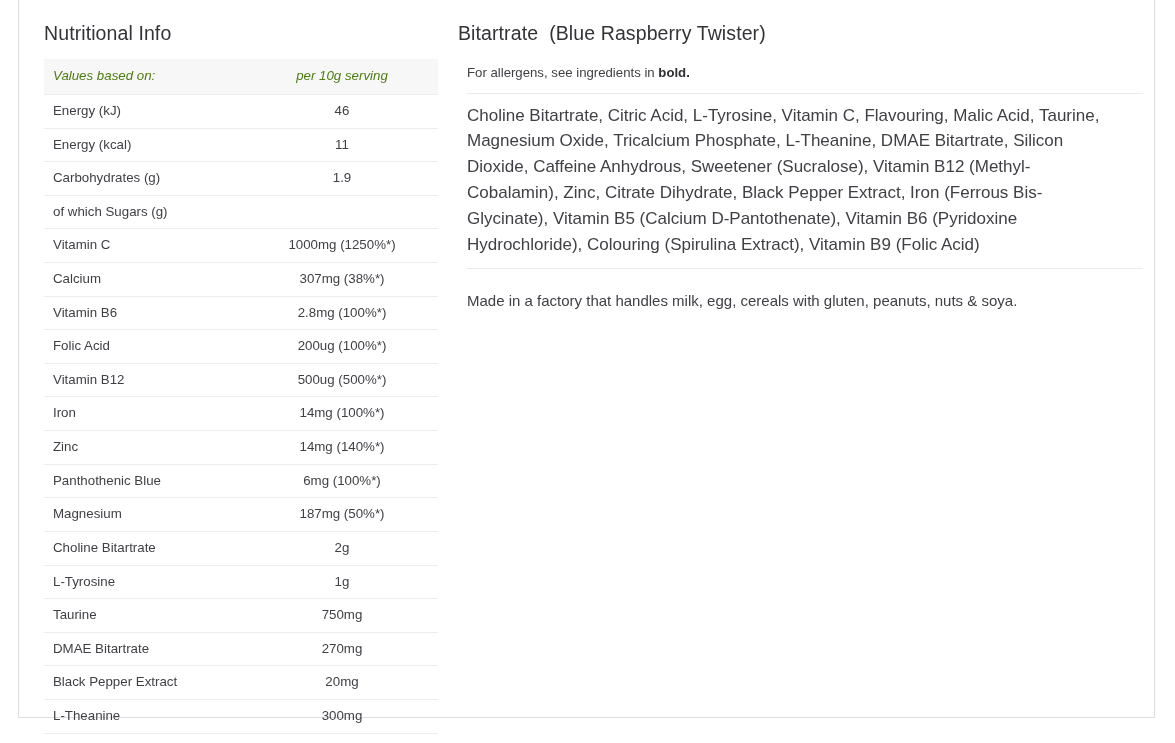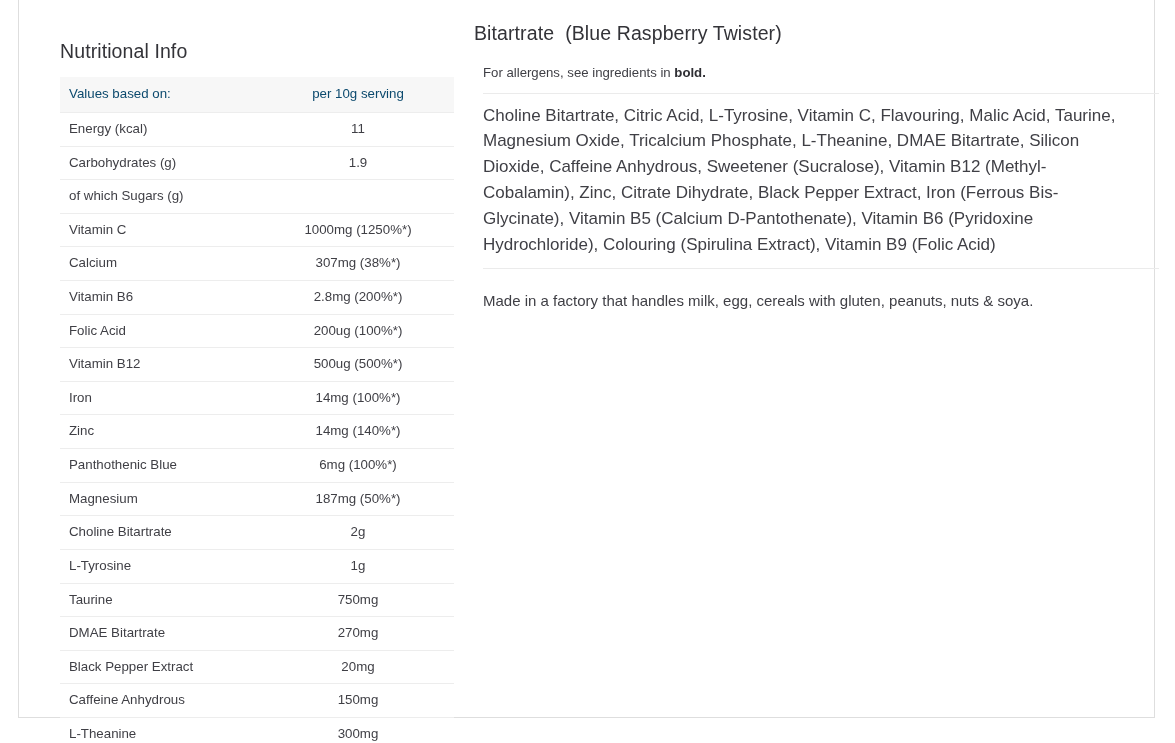--- a/index.html
+++ b/index.html
@@ -41,23 +41,22 @@
     width: 1137px;
     height: 743px;
     box-sizing: border-box;
     display: flex;
     flex-direction: row;
     padding: 0;
   }
 
   .col-left {
     width: 422px;
-    padding: 40px 0 0 26px;
-    box-sizing: border-box;
-    margin-left: 16px;
+    padding: 22px 0 0 26px;
+    box-sizing: border-box;
   }
 
   .col-right {
     flex: 1;
     padding: 22px 22px 0 20px;
     box-sizing: border-box;
   }
 
   h2.section-title {
     font-size: 19.5px;
@@ -84,21 +83,22 @@
     font-weight: 400;
     color: #3f3f45;
     padding: 8px 8px 8px 9px;
     text-align: left;
     border-bottom: 1px solid #ededed;
     line-height: 1.25;
     vertical-align: middle;
   }
   table.nutri thead th {
     background: #f7f7f7;
-    color: #0c4a6e;
+    font-style: italic;
+    color: #4d7c0f;
     border-bottom: 1px solid #ededed;
     padding-top: 9px;
     padding-bottom: 9px;
   }
   table.nutri th.val,
   table.nutri td.val {
     text-align: center;
     padding-right: 4px;
   }
   table.nutri tbody tr:last-child td {
@@ -156,20 +156,24 @@
 
       <table class="nutri">
         <thead>
           <tr>
             <th class="lbl">Values based on:</th>
             <th class="val">per 10g serving</th>
           </tr>
         </thead>
         <tbody id="nutrition-rows">
             <tr>
+              <td class="lbl">Energy (kJ)</td>
+              <td class="val">46</td>
+            </tr>
+            <tr>
               <td class="lbl">Energy (kcal)</td>
               <td class="val">11</td>
             </tr>
             <tr>
               <td class="lbl">Carbohydrates (g)</td>
               <td class="val">1.9</td>
             </tr>
             <tr>
               <td class="lbl">of which Sugars (g)</td>
               <td class="val"></td>
@@ -177,21 +181,21 @@
             <tr>
               <td class="lbl">Vitamin C</td>
               <td class="val">1000mg (1250%*)</td>
             </tr>
             <tr>
               <td class="lbl">Calcium</td>
               <td class="val">307mg (38%*)</td>
             </tr>
             <tr>
               <td class="lbl">Vitamin B6</td>
-              <td class="val">2.8mg (200%*)</td>
+              <td class="val">2.8mg (100%*)</td>
             </tr>
             <tr>
               <td class="lbl">Folic Acid</td>
               <td class="val">200ug (100%*)</td>
             </tr>
             <tr>
               <td class="lbl">Vitamin B12</td>
               <td class="val">500ug (500%*)</td>
             </tr>
             <tr>
@@ -222,24 +226,20 @@
               <td class="lbl">Taurine</td>
               <td class="val">750mg</td>
             </tr>
             <tr>
               <td class="lbl">DMAE Bitartrate</td>
               <td class="val">270mg</td>
             </tr>
             <tr>
               <td class="lbl">Black Pepper Extract</td>
               <td class="val">20mg</td>
-            </tr>
-            <tr>
-              <td class="lbl">Caffeine Anhydrous</td>
-              <td class="val">150mg</td>
             </tr>
             <tr>
               <td class="lbl">L-Theanine</td>
               <td class="val">300mg</td>
             </tr>
           </tbody>
       </table>
 
     </div>
 

